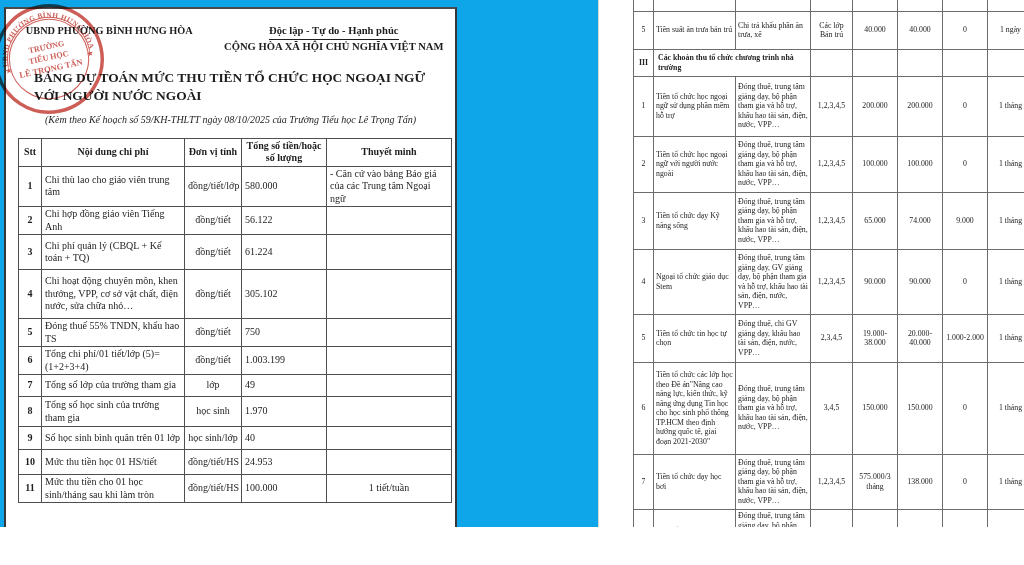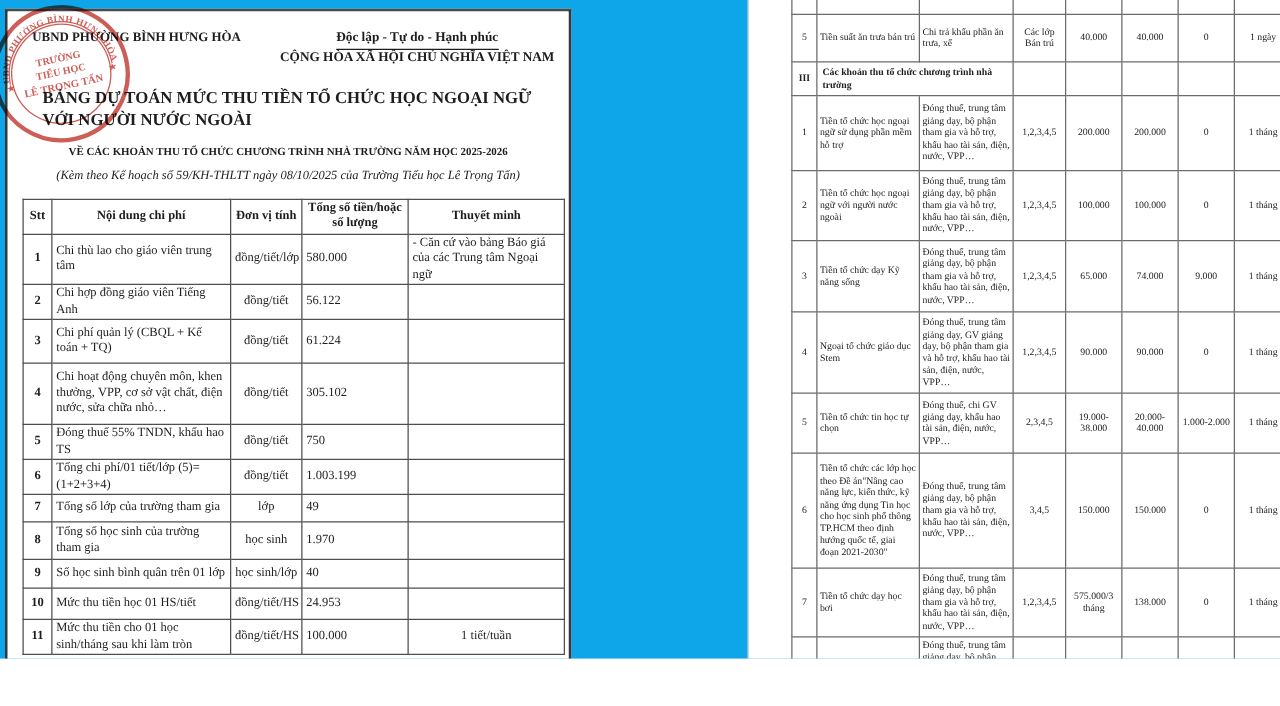--- a/index.html
+++ b/index.html
@@ -59,21 +59,20 @@
       <div class="hdr-left">
         <div>UBND PHƯỜNG BÌNH HƯNG HÒA</div>
       </div>
       <div class="hdr-right">
         <div><span class="u-line">Độc lập - Tự do - Hạnh phúc</span></div>
         <div>CỘNG HÒA XÃ HỘI CHỦ NGHĨA VIỆT NAM</div>
       </div>
     </div>
 
     <div class="doc-title">BẢNG DỰ TOÁN MỨC THU TIỀN TỔ CHỨC HỌC NGOẠI NGỮ VỚI NGƯỜI NƯỚC NGOÀI</div>
-    <div class="doc-subtitle">VỀ CÁC KHOẢN THU TỔ CHỨC CHƯƠNG TRÌNH NHÀ TRƯỜNG NĂM HỌC 2025-2026</div>
     <div class="doc-refnote">(Kèm theo Kế hoạch số 59/KH-THLTT ngày 08/10/2025 của Trường Tiểu học Lê Trọng Tấn)</div>
 
     <table class="t1">
       <colgroup id="t1-cols">
           <col style="width: 23px;">
           <col style="width: 143px;">
           <col style="width: 57px;">
           <col style="width: 85px;">
           <col style="width: 125px;">
         </colgroup>

